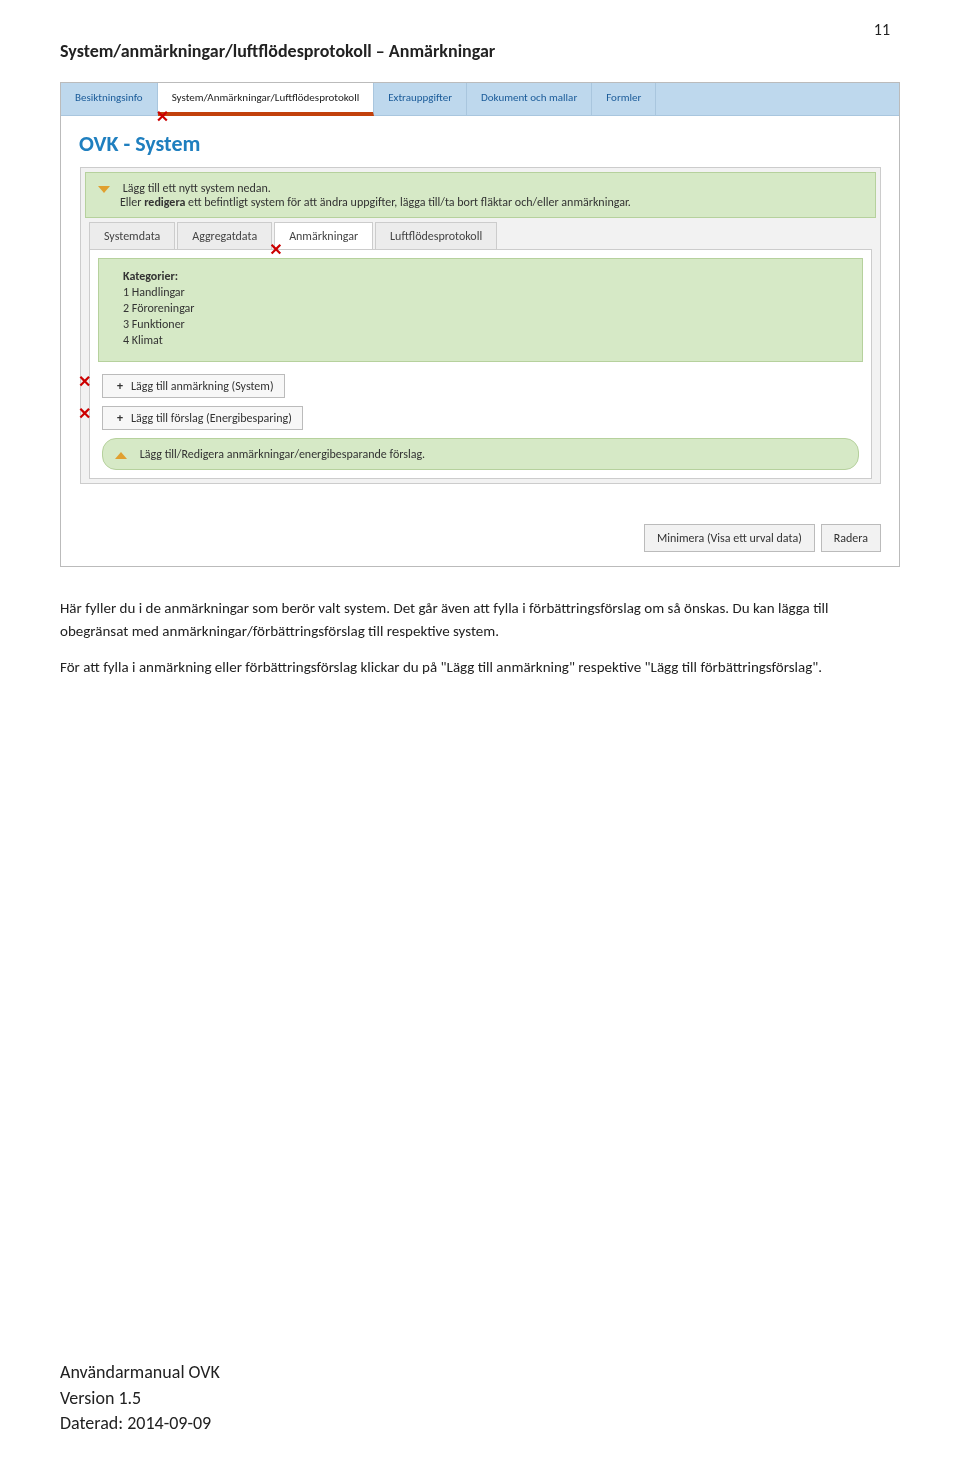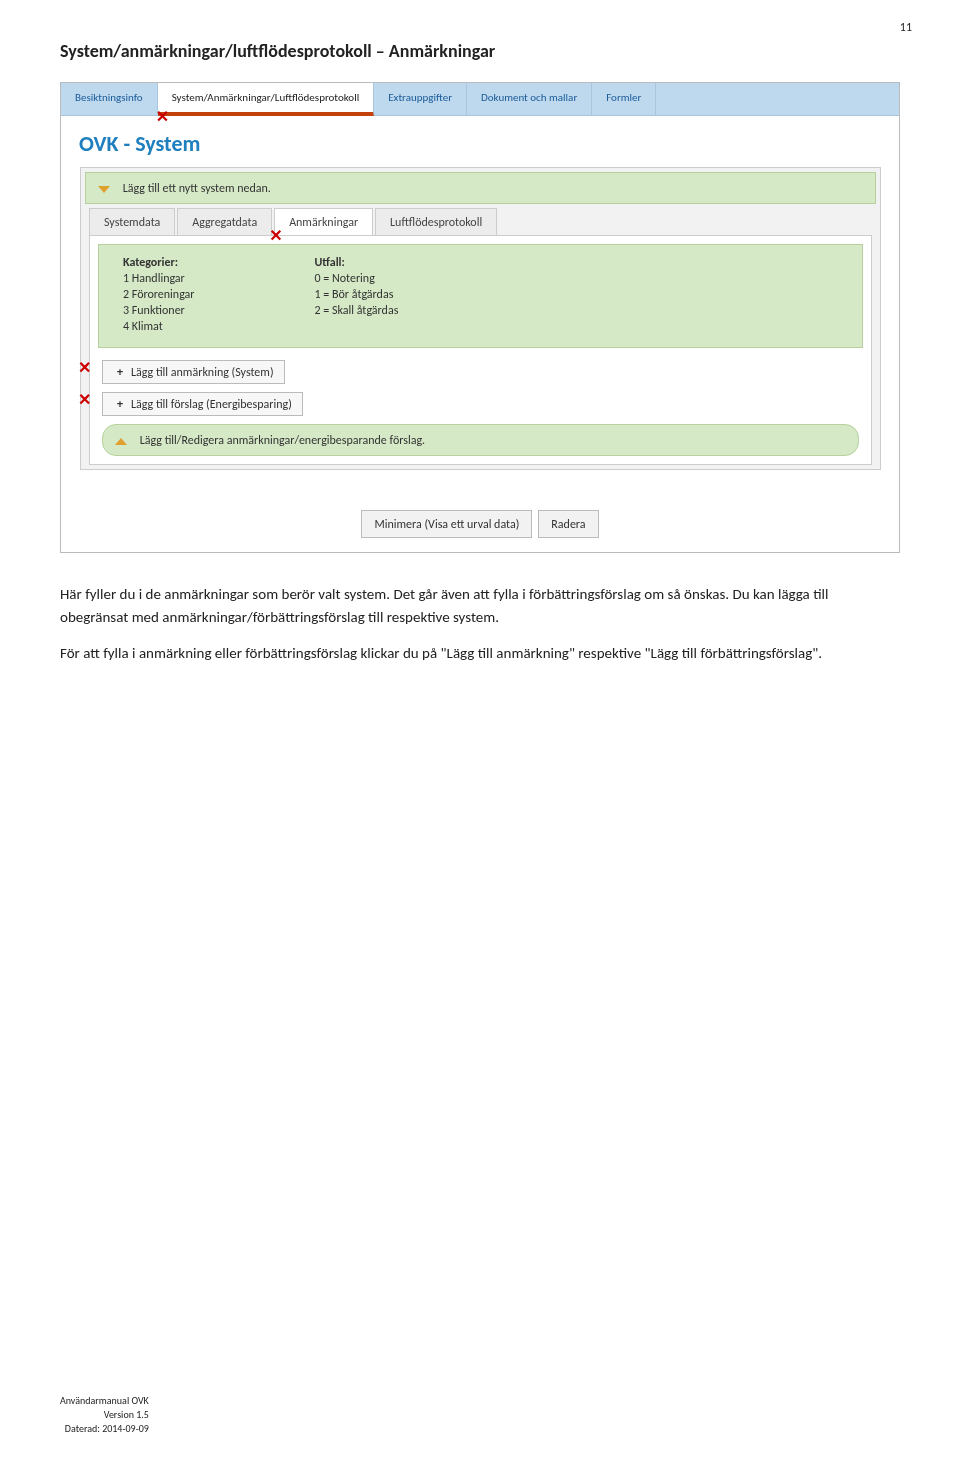--- a/index.html
+++ b/index.html
@@ -5,21 +5,21 @@
   * { box-sizing: border-box; margin: 0; padding: 0; }
   body {
     font-family: Calibri, Arial, sans-serif;
     background: #fff;
     color: #222;
     width: 960px;
     height: 1476px;
     position: relative;
     padding: 40px 60px 60px 60px;
   }
-  .page-num { position: absolute; top: 20px; right: 48px; font-size: 12px; }
+  .page-num { position: absolute; top: 20px; right: 70px; font-size: 16px; }
   .section-title { font-weight: 700; font-size: 18px; margin-bottom: 20px; }
   .screenshot {
     border: 1px solid #bbb;
     background: #fff;
     margin-bottom: 30px;
     position: relative;
   }
   .outer-tabs {
     display: flex;
     background: #bed8ed;
@@ -139,40 +139,39 @@
   .plus {
     display: inline-block;
     width: 14px;
     text-align: center;
     font-weight: 700;
     color: #333;
     margin-right: 4px;
   }
   .bottom-btns {
     display: flex;
-    justify-content: center;
+    justify-content: flex-end;
     gap: 6px;
     padding: 10px 18px 14px 18px;
   }
   .gray-btn {
     border: 1px solid #bbb;
     background: #f2f2f2;
     padding: 6px 12px;
     font-size: 12px;
     color: #333;
     cursor: pointer;
   }
   .body-text { font-size: 15px; line-height: 1.5; margin-bottom: 14px; }
   .footer {
     position: absolute;
     bottom: 40px;
     left: 60px;
-    font-size: 10px;
+    font-size: 18px;
     line-height: 1.4;
-    text-align: right;
   }
 </style>
 </head>
 <body>
 
 <div class="page-num">11</div>
 
 <h1 class="section-title">System/anmärkningar/luftflödesprotokoll – Anmärkningar</h1>
 
 <div class="screenshot">
@@ -188,20 +187,23 @@
     <div class="outer-tab">Formler</div>
   </div>
 
   <div class="ovk-title">OVK - System</div>
 
   <div class="panel-area">
 
     <div class="green-band">
       <span class="tri"></span>
       <span>Lägg till ett nytt system nedan.</span><br>
+      <span style="margin-left:22px;">
+        <span>Eller </span><b>redigera</b><span> ett befintligt system för att ändra uppgifter, lägga till/ta bort fläktar och/eller anmärkningar.</span>
+      </span>
     </div>
 
     <div class="inner-tabs">
       <div class="inner-tab">Systemdata</div>
       <div class="inner-tab">Aggregatdata</div>
       <div class="inner-tab active">
         <span>Anmärkningar</span>
         <span class="x-mark" style="left:-6px; bottom:-10px;">✕</span>
       </div>
       <div class="inner-tab">Luftflödesprotokoll</div>
@@ -211,26 +213,20 @@
 
       <div class="cat-box">
         <span class="tri" style="position:absolute; left:8px; top:12px;"></span>
         <div class="col">
           <b>Kategorier:</b>
           <div>1 Handlingar</div>
           <div>2 Föroreningar</div>
           <div>3 Funktioner</div>
           <div>4 Klimat</div>
         </div>
-        <div class="col">
-          <b>Utfall:</b>
-          <div>0 = Notering</div>
-          <div>1 = Bör åtgärdas</div>
-          <div>2 = Skall åtgärdas</div>
-        </div>
       </div>
 
       <div class="add-row">
         <span class="x-mark" style="left:-16px; top:2px;">✕</span>
         <span class="add-btn">
           <span class="plus">+</span><span>Lägg till anmärkning (System)</span>
         </span>
       </div>
 
       <div class="add-row">

